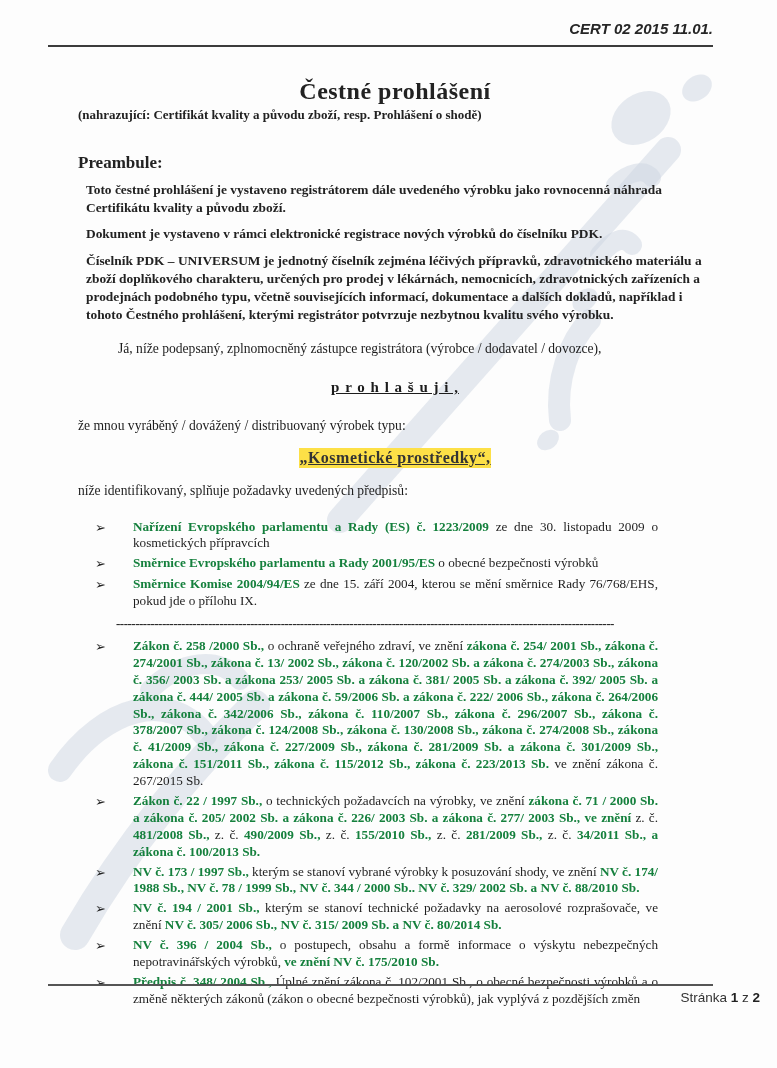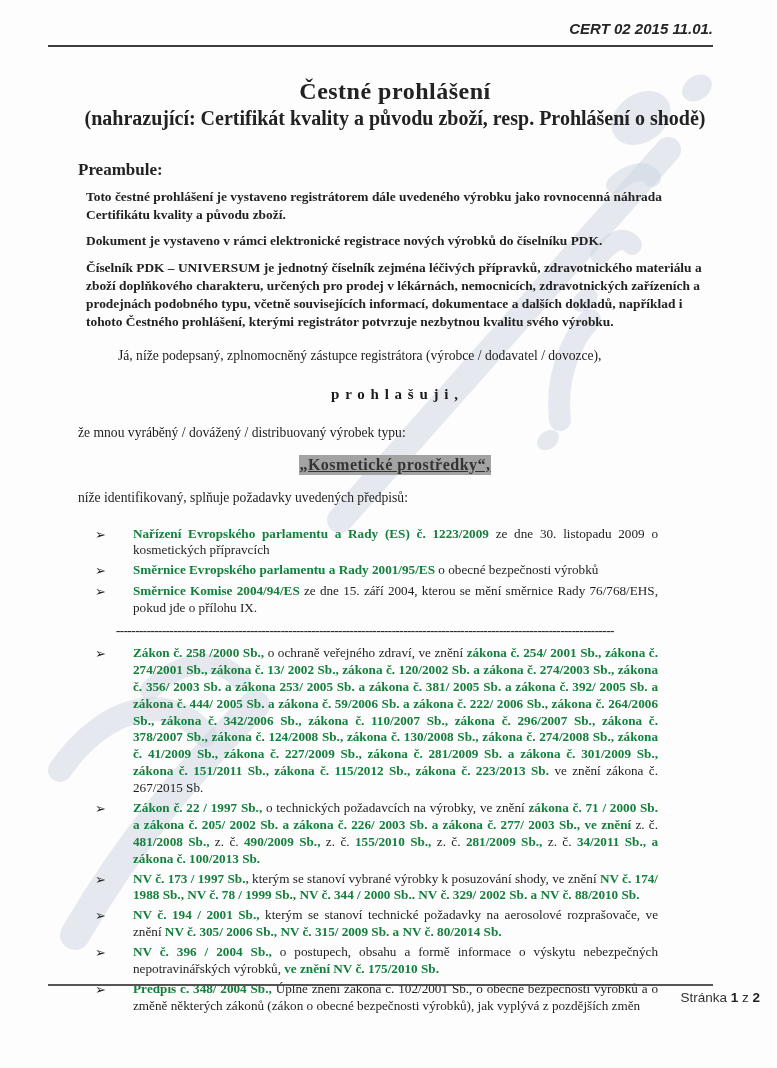--- a/index.html
+++ b/index.html
@@ -24,32 +24,32 @@
   }
   .rule-top{
     position:absolute;left:48px;right:64px;top:45px;height:2px;
     background:#3c3c3c;z-index:2;
   }
   .content{position:relative;z-index:1;padding:64px 65px 0 78px;}
   .title{
     text-align:center;font-weight:700;font-size:24px;
     margin:14px 0 2px 0;letter-spacing:.5px;color:#222;
   }
-  .subtitle{text-align:center;font-weight:700;font-size:20px;margin:2px 0 0 0;color:#222;}
+  .subtitle{text-align:left;font-weight:700;font-size:13px;margin:2px 0 0 0;color:#222;}
   .preamble-head{font-weight:700;font-size:17px;margin:30px 0 0 0;color:#222;}
   .preamble p{margin:8px;font-weight:700;font-size:13.4px;line-height:1.36;max-width:618px;color:#222;}
   .intro{margin:16px 0 0 0;font-size:13.6px;text-indent:40px;max-width:618px;}
   .declare-verb{
     text-align:center;font-weight:700;font-size:15px;
-    margin:22px 0 0 0;letter-spacing:1px;
+    margin:22px 0 0 0;letter-spacing:1px;text-decoration:underline;
   }
   .product-intro{margin:22px 0 0 0;font-size:13.6px;}
   .product-type-wrap{text-align:center;margin:14px 0 0 0;}
   .product-type{
-    display:inline-block;background:#a3a3a3;color:#333;
+    display:inline-block;background:#fde047;color:#333;
     font-weight:700;font-size:16px;text-decoration:underline;
     padding:1px 0;letter-spacing:.5px;
   }
   .compliance{margin:15px 0 0 0;font-size:13.6px;}
   .reg-list{margin:20px 0 0 17px;width:563px;}
   .reg-item{display:flex;margin:0 0 3px 0;}
   .reg-item .marker{
     flex:0 0 38px;font-size:13px;line-height:1.3;color:#222;
     padding-top:1px;
   }

